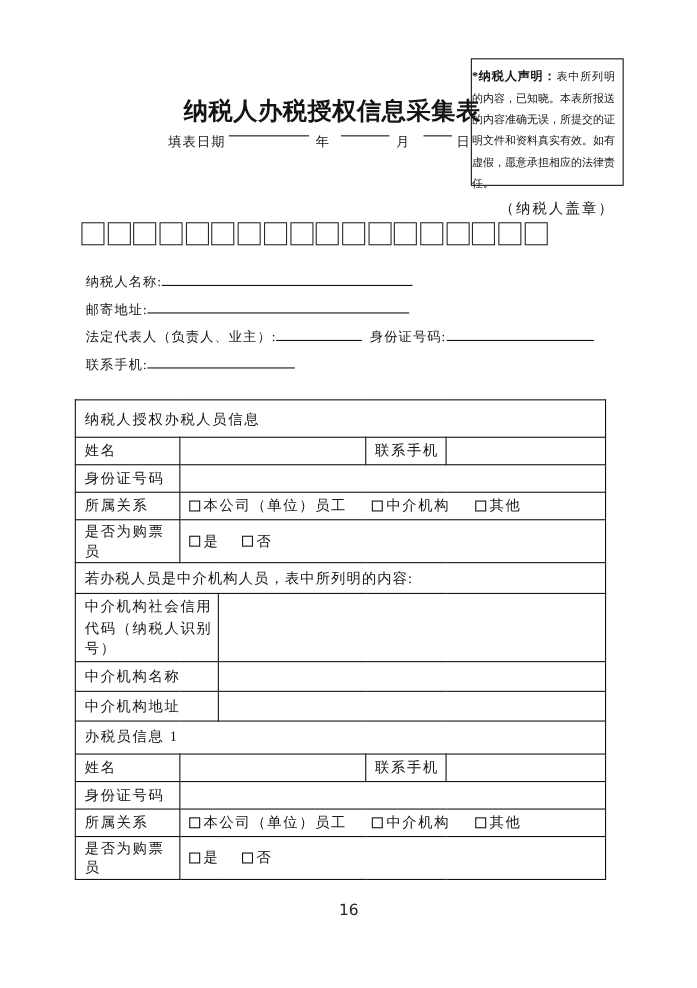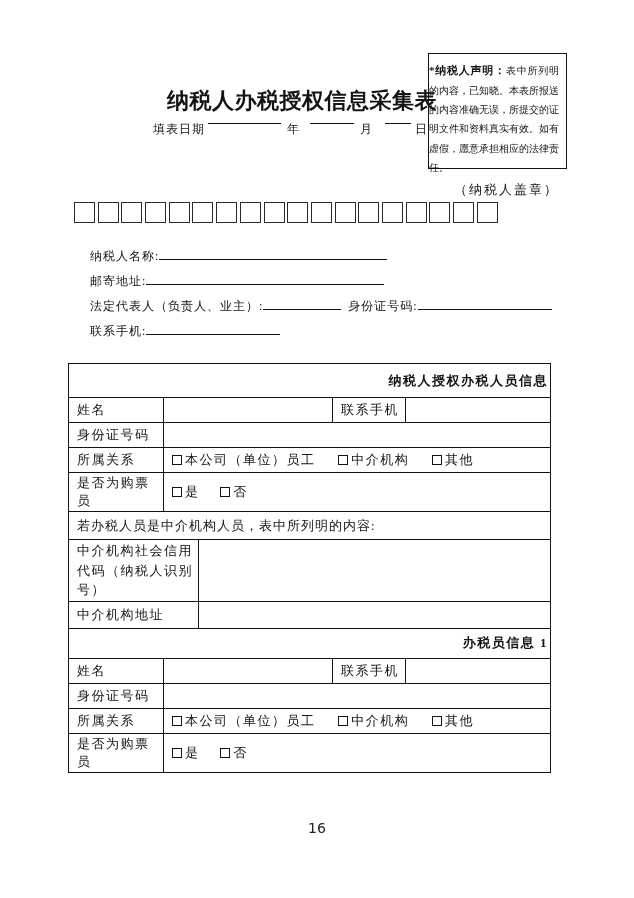--- a/index.html
+++ b/index.html
@@ -19,34 +19,34 @@
           border:1.5px solid #141414; padding:6px 7px 4px 0;
           font-size:10px; line-height:1.92; text-align:justify; }
   .decl-lead { font-weight:bold; font-size:11px; }
   .decl-stamp { text-align:right; font-size:13px; letter-spacing:2px; margin-top:1px; }
 
   .code-section { position:absolute; left:70px; top:202px; display:flex; align-items:flex-start; }
   .code-label { width:96px; text-align:right; font-size:11.5px; line-height:15px; padding-top:3px; letter-spacing:0.5px; }
   .code-boxes { display:flex; gap:2.7px; margin-left:4px; }
   .code-box { width:21px; height:21px; border:1.8px solid #2a2a2a; background:#fff; }
 
-  .field { position:absolute; left:78px; font-size:12px; letter-spacing:1px; white-space:nowrap;margin-left:12px; }
+  .field { position:absolute; left:78px; font-size:12px; letter-spacing:1px; white-space:nowrap; }
   .fline { display:inline-block; height:13px; border-bottom:1.2px solid #141414; vertical-align:baseline; }
   .f-name  { top:247px; } .f-name  .fline { width:228px; }
   .f-addr  { top:272px; } .f-addr  .fline { width:238px; }
   .f-legal { top:297px; } .f-legal .fline.l1 { width:78px; } .f-legal .fline.l2 { width:134px; }
   .f-legal .lbl2 { margin-left:7px; }
   .f-phone { top:322px; } .f-phone .fline { width:134px; }
 
   table.main { position:absolute; left:68px; top:363px; width:482px;
                border-collapse:collapse; table-layout:fixed; }
   table.main { border:1.5px solid #141414; }
   table.main td { border:1px solid #141414; font-size:13px; letter-spacing:1.5px;
                   padding:1px 2px 1px 8px; vertical-align:middle; }
-  td.sec { text-align:right; font-weight:bold; font-size:15px; letter-spacing:2px; padding:1px 2px; }
+  td.sec { text-align:left; font-weight:normal; font-size:15px; letter-spacing:2px; padding:1px 2px; }
   td.val { padding:1px 3px; }
   td.agency-lb { letter-spacing:0.5px; line-height:1.5; padding-right:2px; }
   tr.rh34 td { height:34px; } tr.rh30 td { height:30px; } tr.rh25 td { height:25px; }
   tr.rh28 td { height:28px; } tr.rh42 td { height:42px; } tr.rh27 td { height:27px; }
 
   .opt { margin-right:18px; white-space:nowrap; }
   .opt:last-child { margin-right:0; }
   .opt .lbl { letter-spacing:1.5px; }
   .cb { display:inline-block; width:10px; height:10px; border:1.2px solid #141414;
         margin-right:3px; vertical-align:-1px; background:#fff; }
@@ -148,20 +148,24 @@
         </td>
       </tr>
       <tr class="rh28">
         <td colspan="5" style="letter-spacing:1px">若办税人员是中介机构人员，表中所列明的内容:</td>
       </tr>
       <tr class="rh42">
         <td colspan="2" class="agency-lb">中介机构社会信用代码（纳税人识别号）</td>
         <td colspan="3" class="val"></td>
       </tr>
       <tr class="rh27">
+        <td colspan="2" class="agency-lb">中介机构名称</td>
+        <td colspan="3" class="val"></td>
+      </tr>
+      <tr class="rh27">
         <td colspan="2" class="agency-lb">中介机构地址</td>
         <td colspan="3" class="val"></td>
       </tr>
       <tr class="rh30">
         <td colspan="5" class="sec">办税员信息 1</td>
       </tr>
       <tr class="rh25">
         <td>姓名</td>
         <td colspan="2" class="val"></td>
         <td>联系手机</td>

